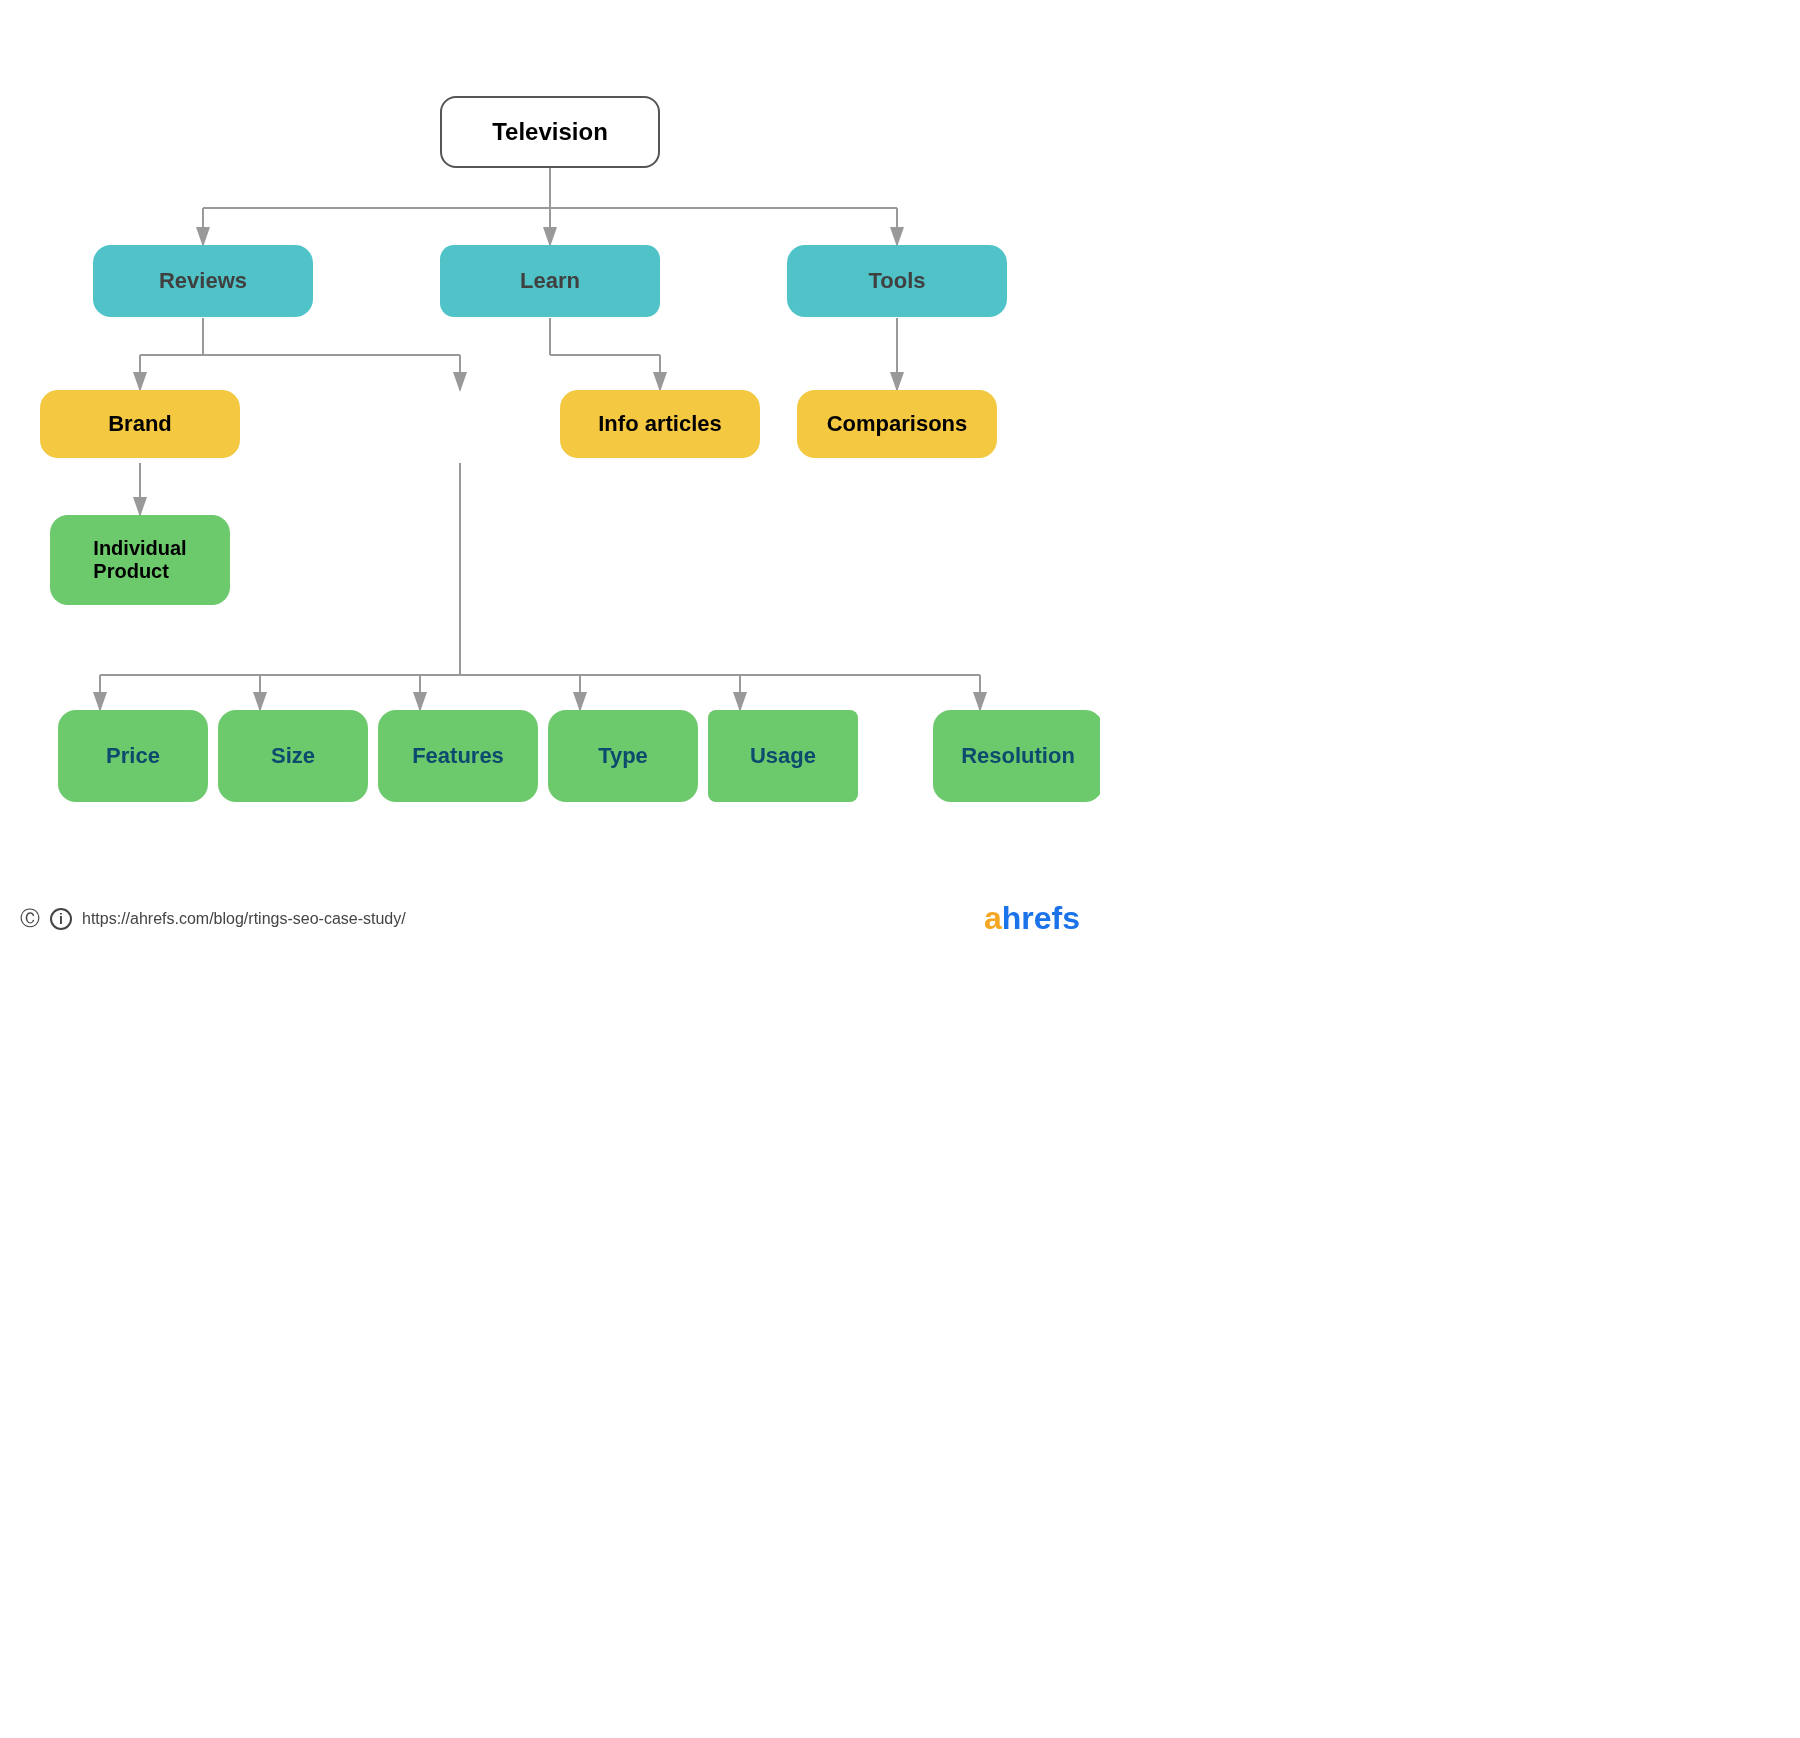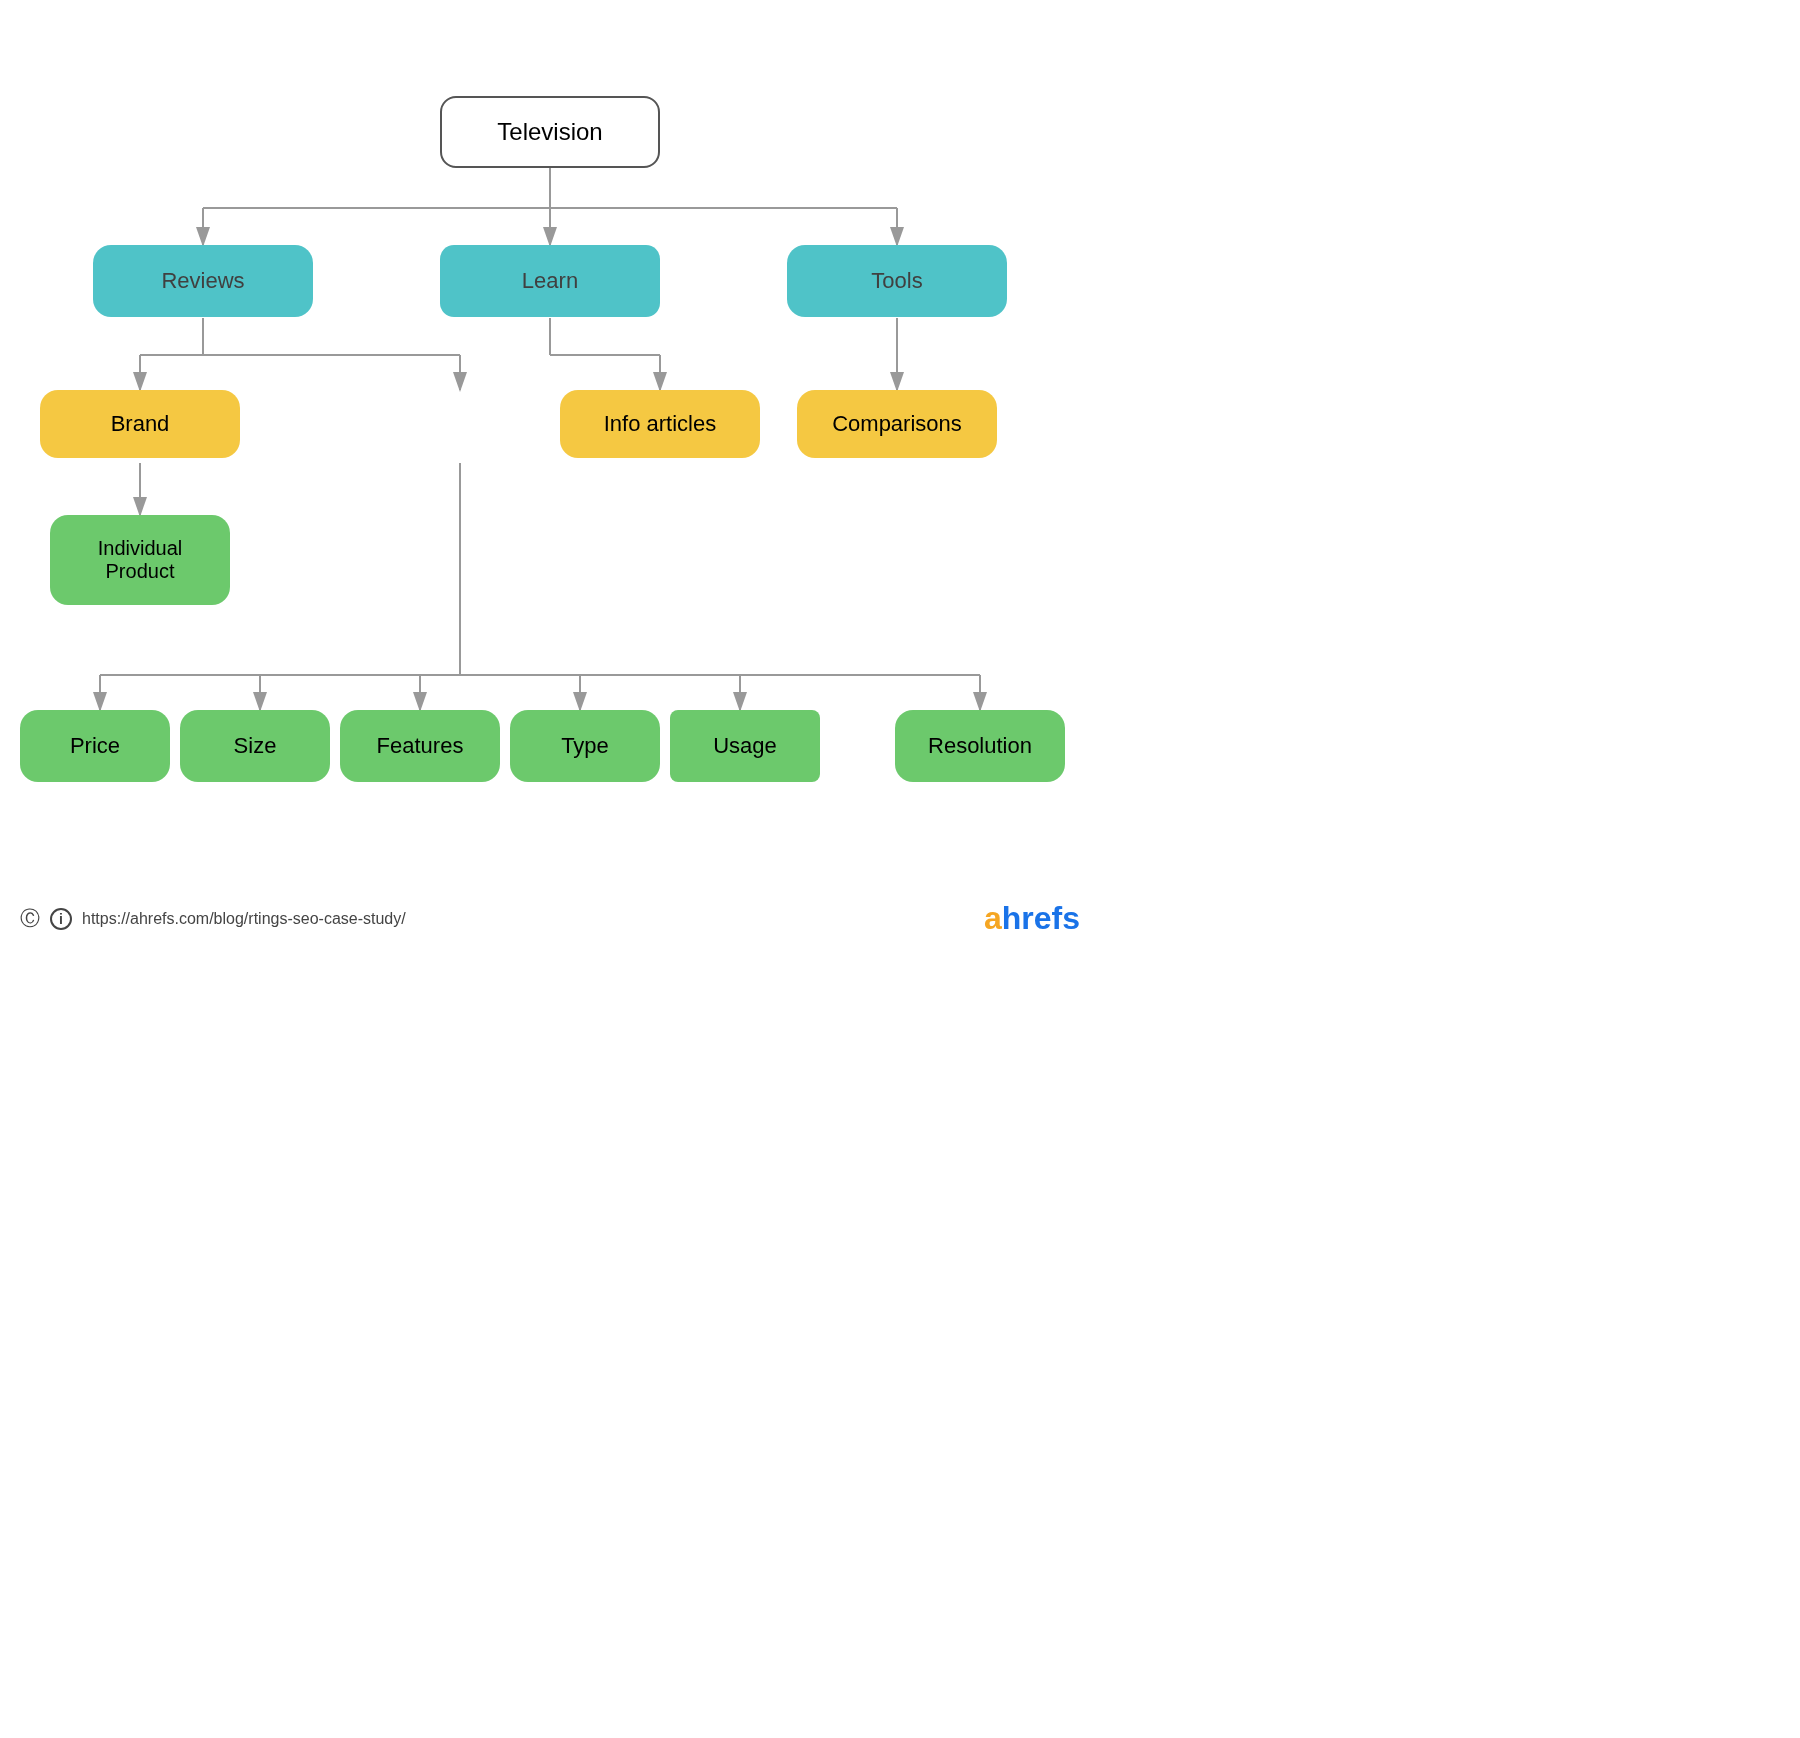--- a/index.html
+++ b/index.html
@@ -21,22 +21,22 @@
       flex-direction: column;
       align-items: center;
       gap: 0;
     }
 
     
     .node {
       display: flex;
       align-items: center;
       justify-content: center;
-      text-align: center;
-      font-weight: normal;
+      text-align: left;
+      font-weight: bold;
       font-size: 22px;
       border-radius: 18px;
       padding: 14px 32px;
     }
 
     .node-root {
       background: #ffffff;
       border: 2px solid #555;
       border-radius: 16px;
       width: 220px;
@@ -53,23 +53,24 @@
 
     .node-yellow {
       background: #f5c842;
       color: #000;
       width: 200px;
       height: 68px;
     }
 
     .node-green {
       background: #6cc96c;
-      color: #000000;
+      color: #0c4a6e;
       width: 180px;
-      height: 72px;
+      height: 92px;
+      margin-left: 38px;
     }
 
     .node-green-tall {
       background: #6cc96c;
       color: #000;
       width: 180px;
       height: 90px;
       font-size: 20px;
     }
 

